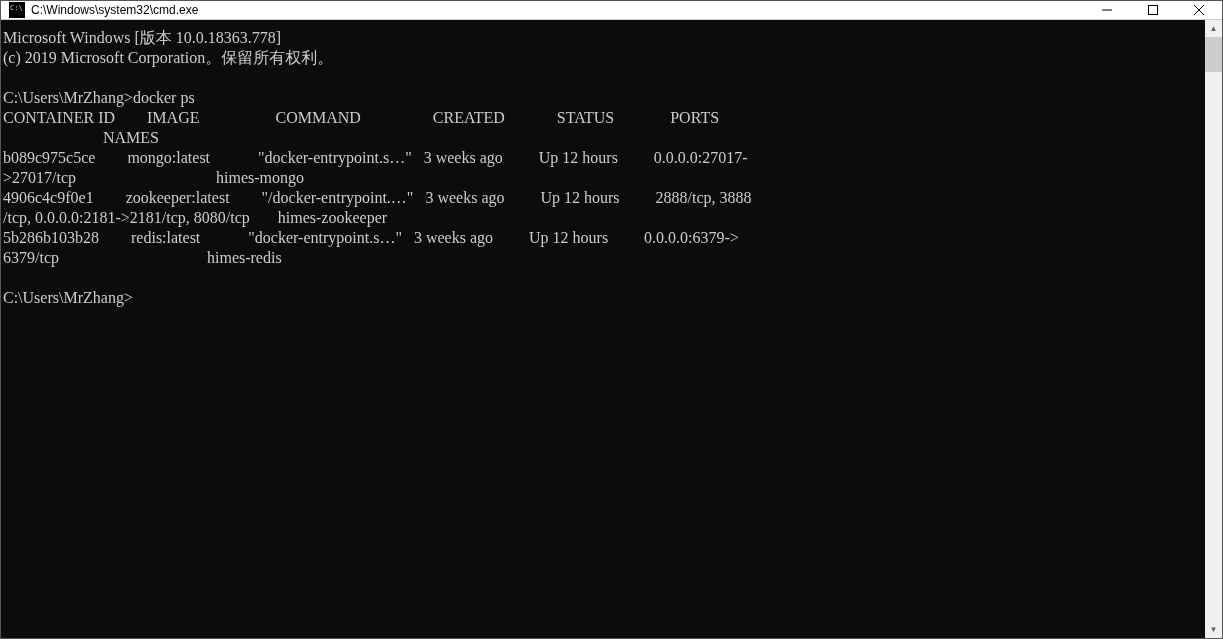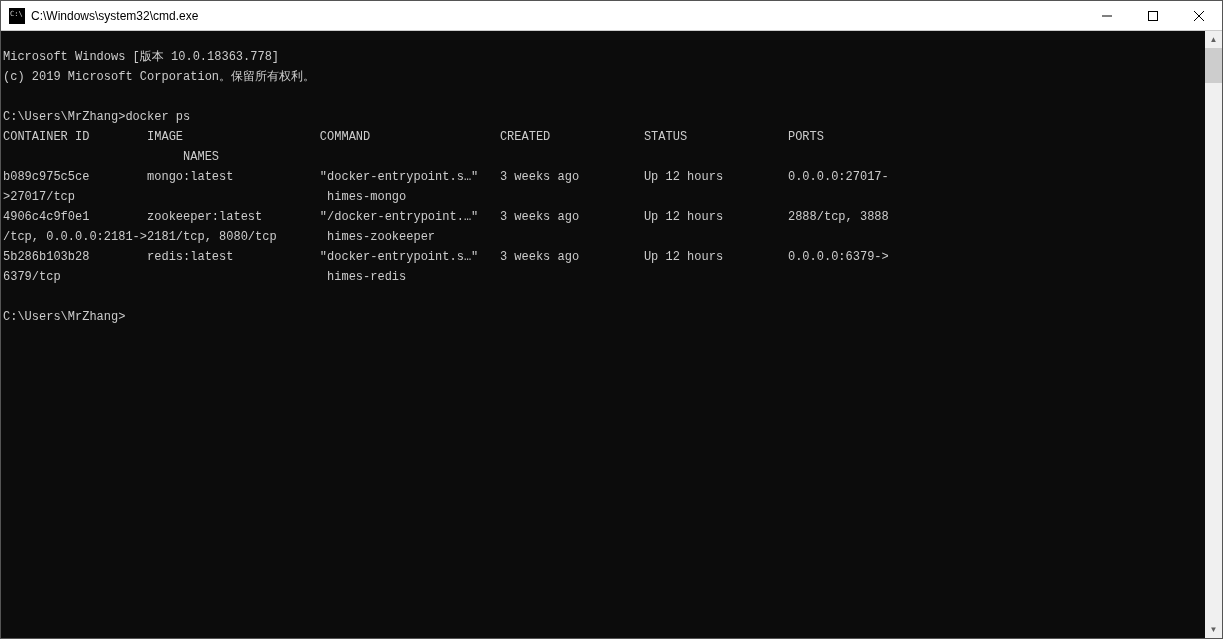--- a/index.html
+++ b/index.html
@@ -12,21 +12,21 @@
       position: relative;
     }
     .window {
       width: 100%;
       height: 100%;
       border: 1px solid #555;
       display: flex;
       flex-direction: column;
     }
     .titlebar {
-      height: 30px;
+      height: 19px;
       background: #fff;
       display: flex;
       align-items: center;
       border-bottom: 1px solid #ccc;
     }
     .title-icon {
       width: 16px;
       height: 16px;
       margin-left: 8px;
       margin-right: 6px;
@@ -62,24 +62,24 @@
     .win-btn svg { width: 10px; height: 10px; }
     .terminal-wrap {
       flex: 1;
       display: flex;
       background: #000;
     }
     .terminal {
       flex: 1;
       background: #0c0c0c;
       color: #cccccc;
-      font-family: Liberation Mono, monospace;
-      font-size: 12px;
+      font-family: Liberation Serif, serif;
+      font-size: 16px;
       line-height: 20px;
-      padding: 16px 2px;
+      padding: 8px 2px;
       white-space: pre;
       overflow: hidden;
     }
     .scrollbar {
       width: 17px;
       background: #f0f0f0;
       display: flex;
       flex-direction: column;
     }
     .sb-btn {

